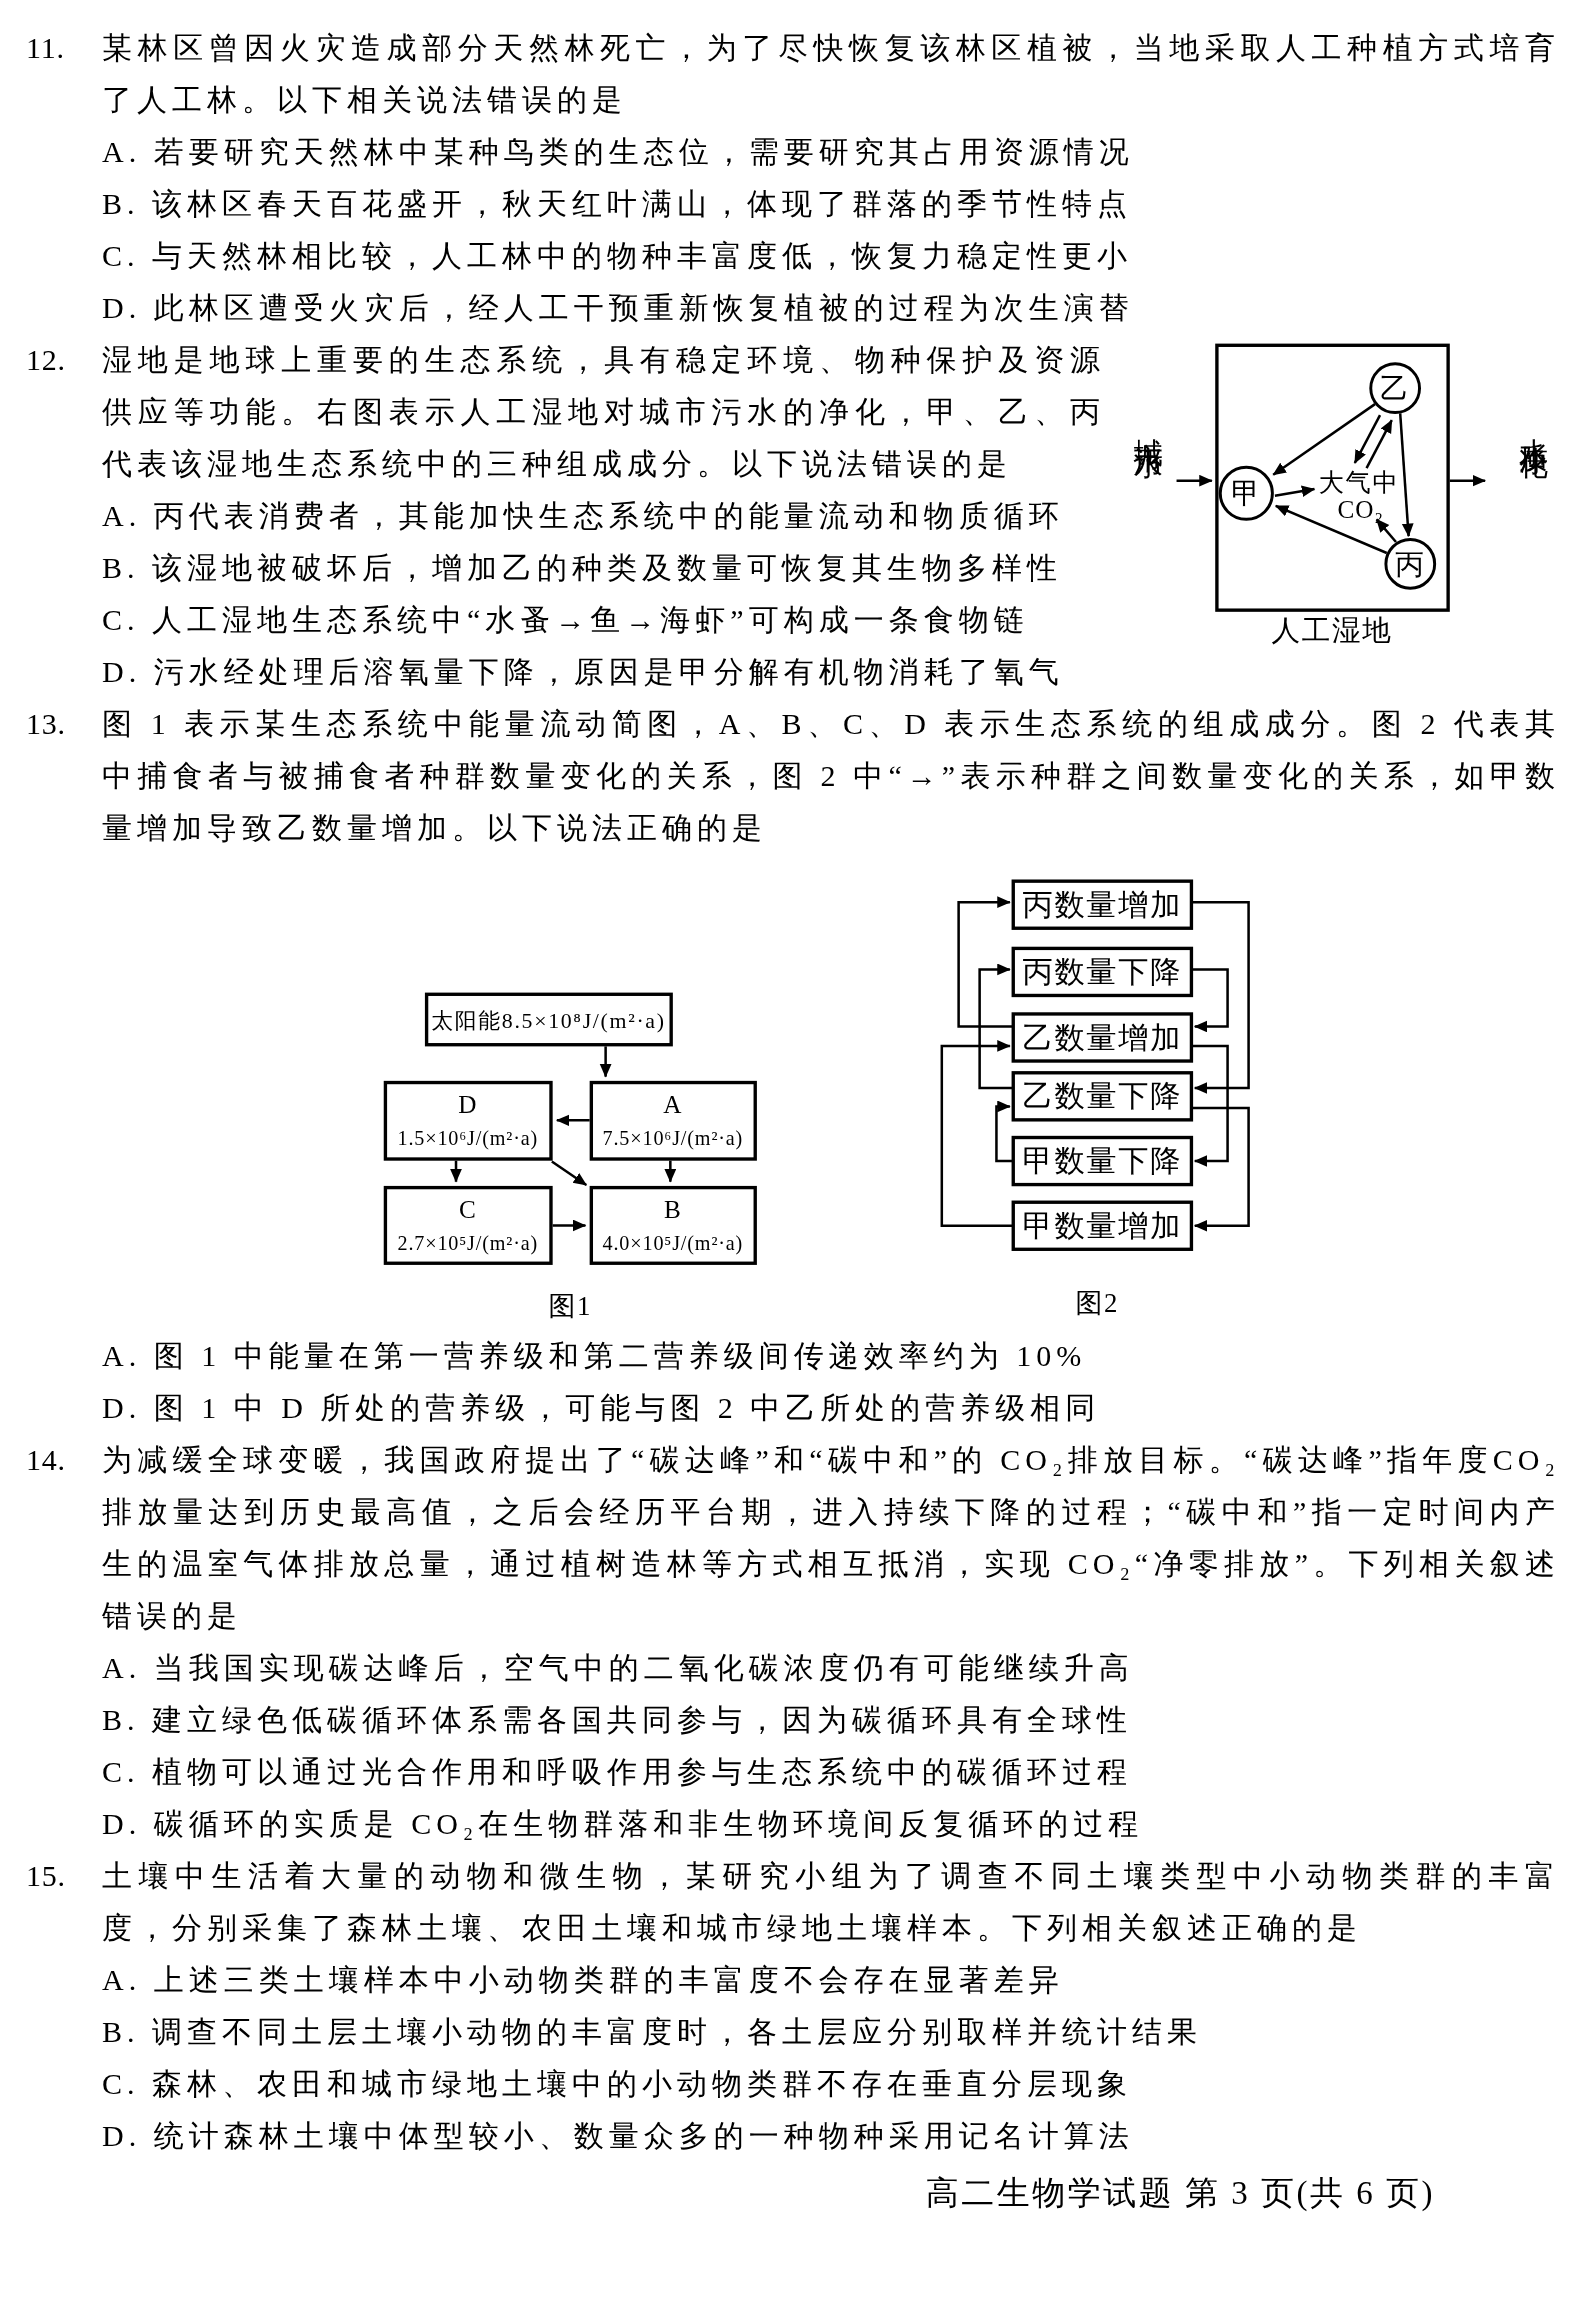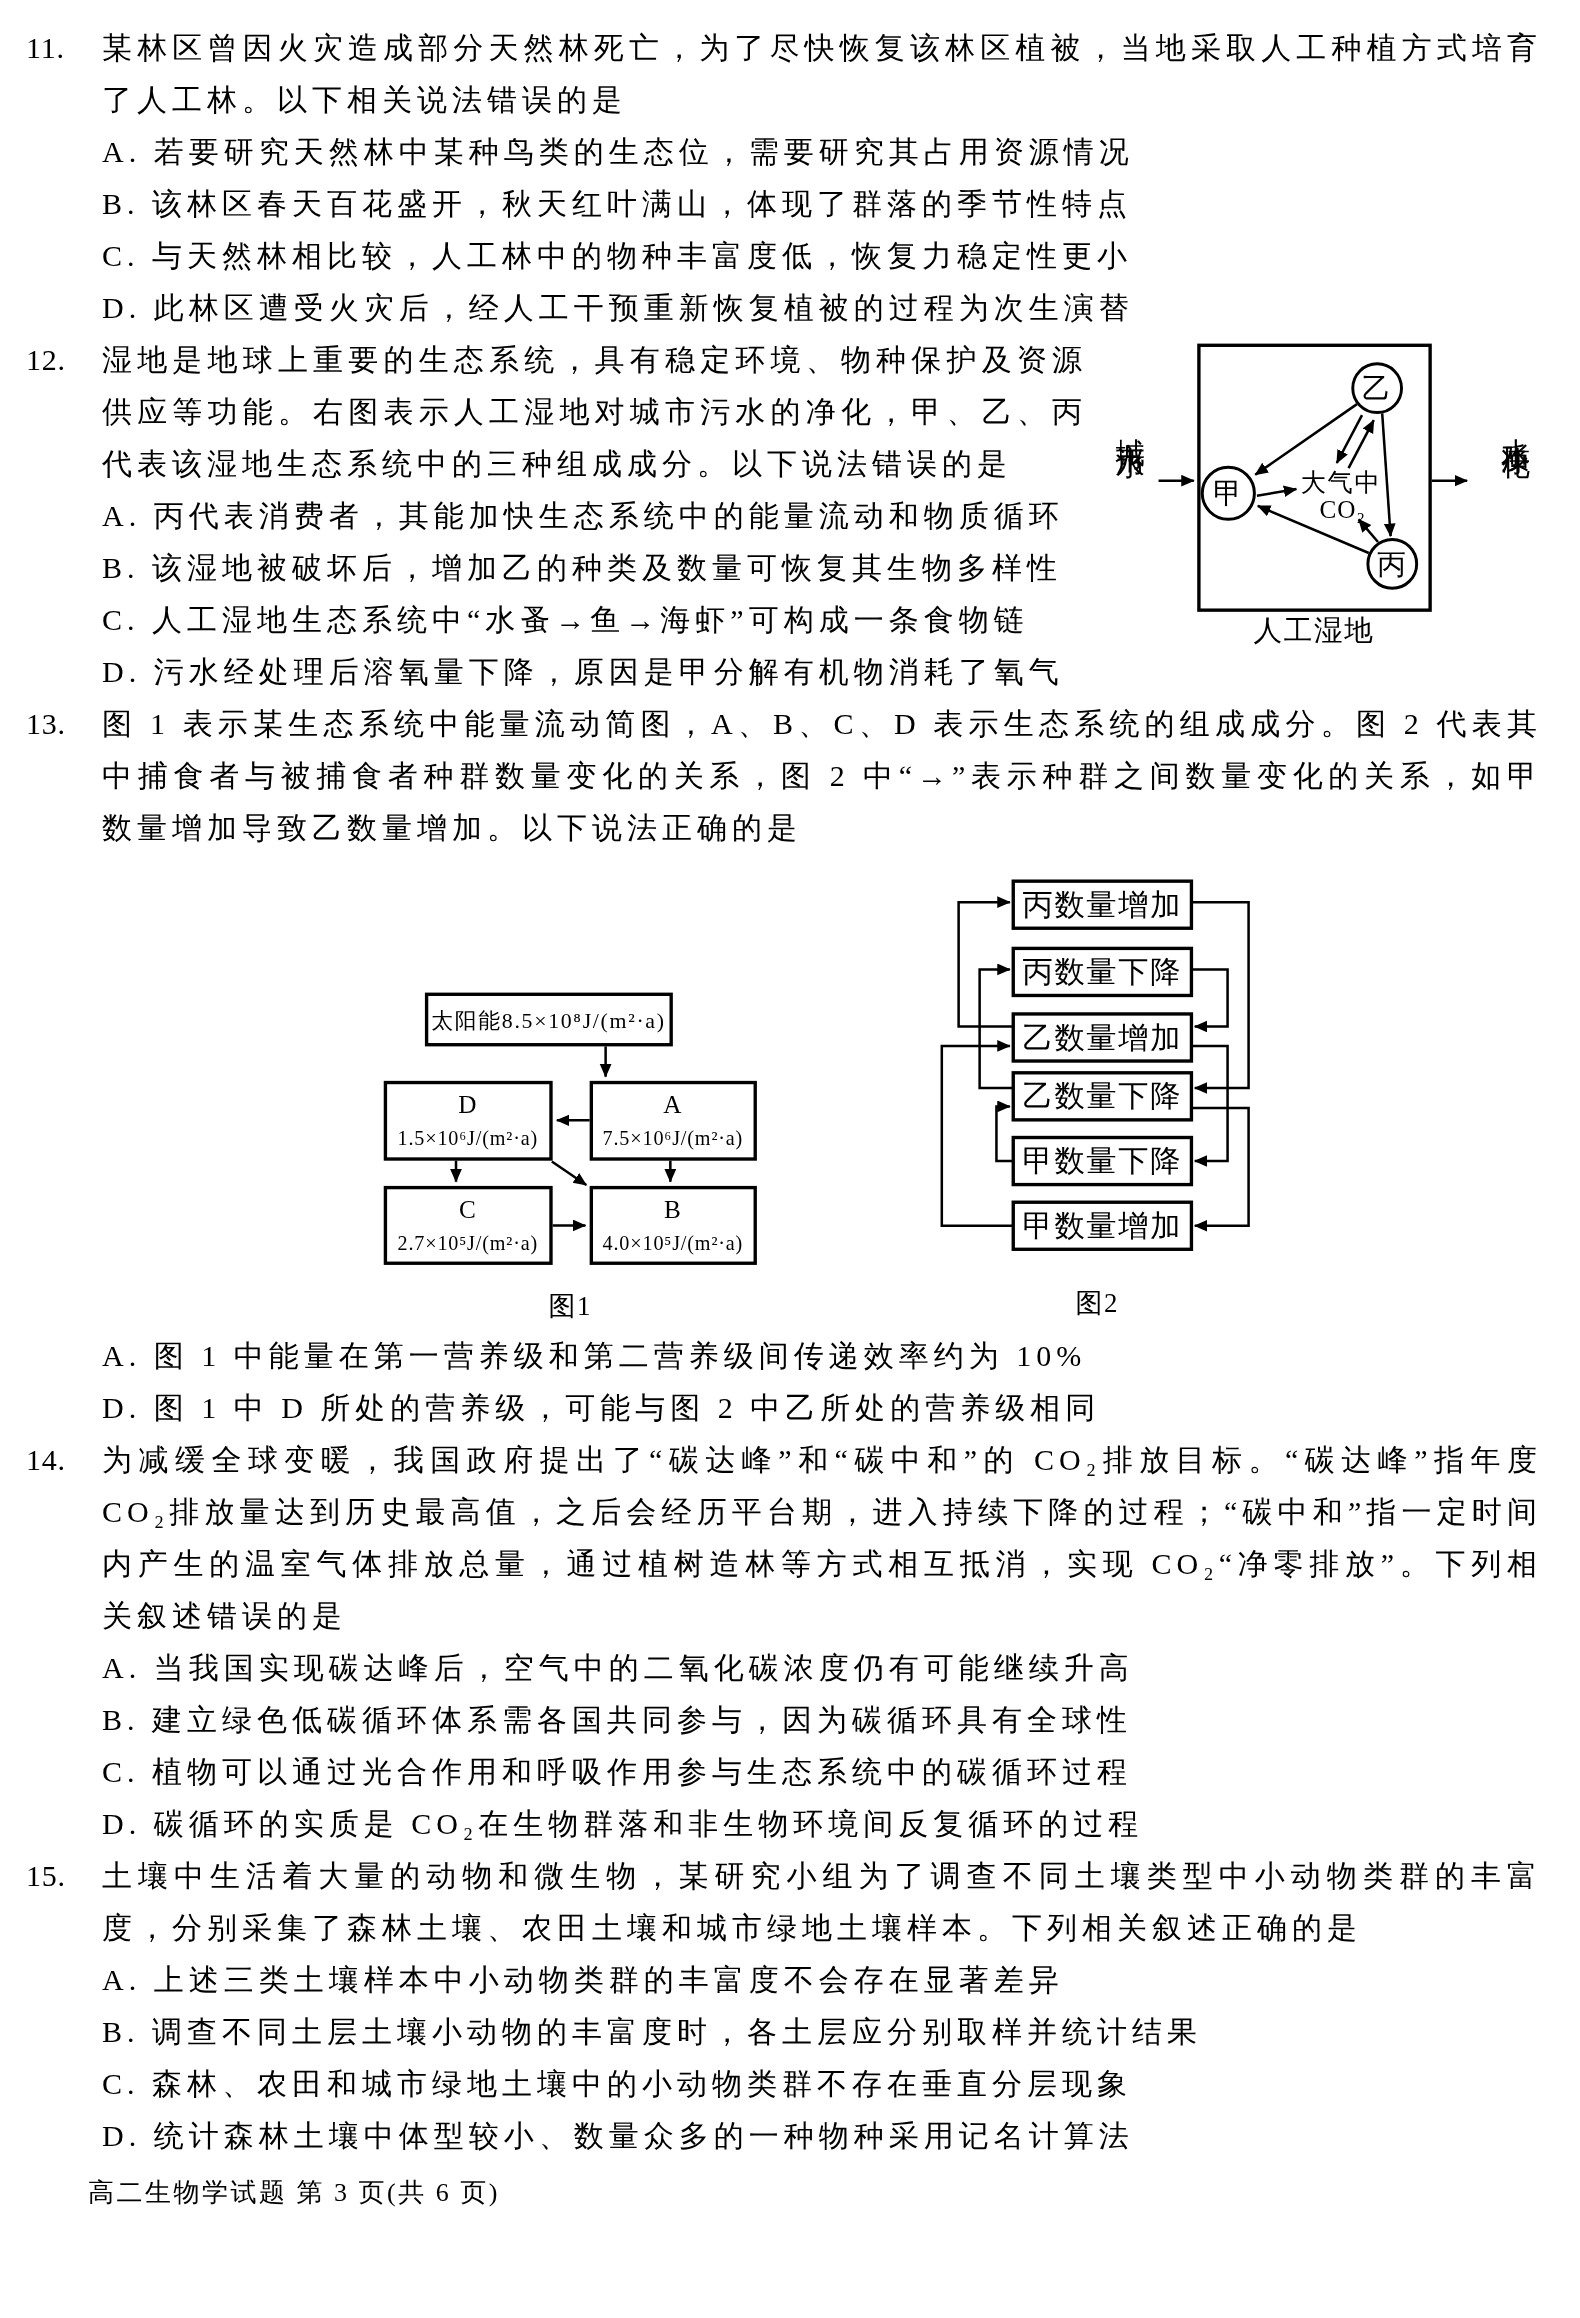--- a/index.html
+++ b/index.html
@@ -1,42 +1,42 @@
 <!DOCTYPE html>
 <html style="font-size:13.5px"><head>
 <meta charset="utf-8">
 <style>
   html,body{margin:0;padding:0;background:#fff;}
   body{
     width:1581px;height:2319px;overflow:hidden;color:#000;
     font-family:"Liberation Serif","DejaVu Serif",serif;
     font-size:30px;letter-spacing:5px;
   }
-  .page{padding:22px 39px 0 88px;}
+  .page{padding:22px 21px 0 88px;}
   .q{position:relative;}
   .q-num{position:absolute;left:-62px;top:0;line-height:52px;letter-spacing:0.8px;}
   .stem,.opt{line-height:52px;text-align:justify;text-justify:inter-ideograph;margin-left:14px;}
   .clear{clear:both;}
   
   .wetland-float{float:right;width:438px;height:338px;position:relative;margin:-3.4px 0 5px 17px;}
   .wetland-float svg{position:absolute;left:8.4px;top:0;}
   .vlabel{
     position:absolute;writing-mode:vertical-rl;text-orientation:upright;
     font-size:29px;letter-spacing:4.2px;line-height:30px;
   }
   .vlabel-in{left:11.8px;top:84px;}
   .vlabel-out{left:397px;top:84px;}
   
   .fig-row{position:relative;height:476px;}
   .fig1{position:absolute;left:286px;top:126px;}
   .fig2{position:absolute;left:837px;top:0;}
   svg text{letter-spacing:1px;fill:#000;}
   svg .cjk{letter-spacing:2px;}
   svg .shape{stroke:#000;fill:none;}
-  .footer{clear:both;width:1347px;text-align:left;font-size:26px;letter-spacing:2.5px;margin-top:13.5px;line-height:34px;}
+  .footer{clear:both;width:1347px;text-align:right;font-size:33px;letter-spacing:2.5px;margin-top:13.5px;line-height:34px;}
 </style>
 </head>
 <body>
 
 <svg width="0" height="0" style="position:absolute" aria-hidden="true">
   <defs>
     <marker id="arr" markerUnits="userSpaceOnUse" markerWidth="20" markerHeight="16" refX="15" refY="7" orient="auto">
       <path d="M0,0 L16,7 L0,14 Z" fill="#000"></path>
     </marker>
   </defs>

